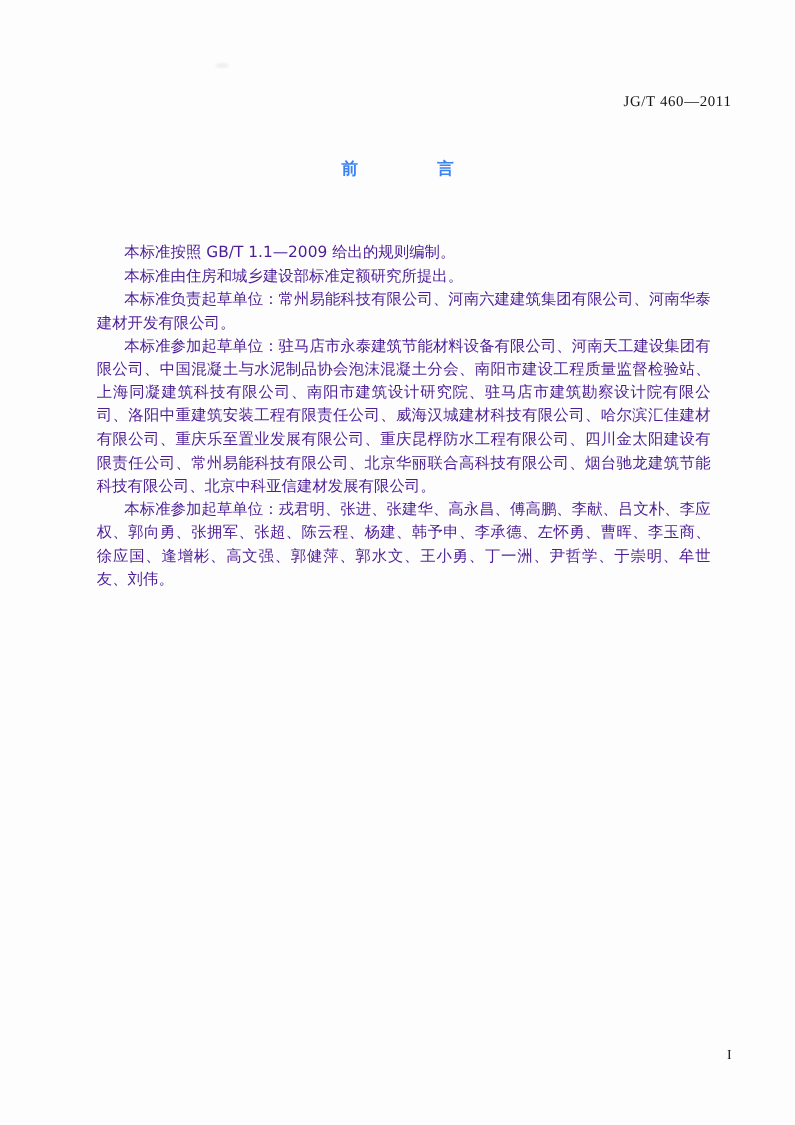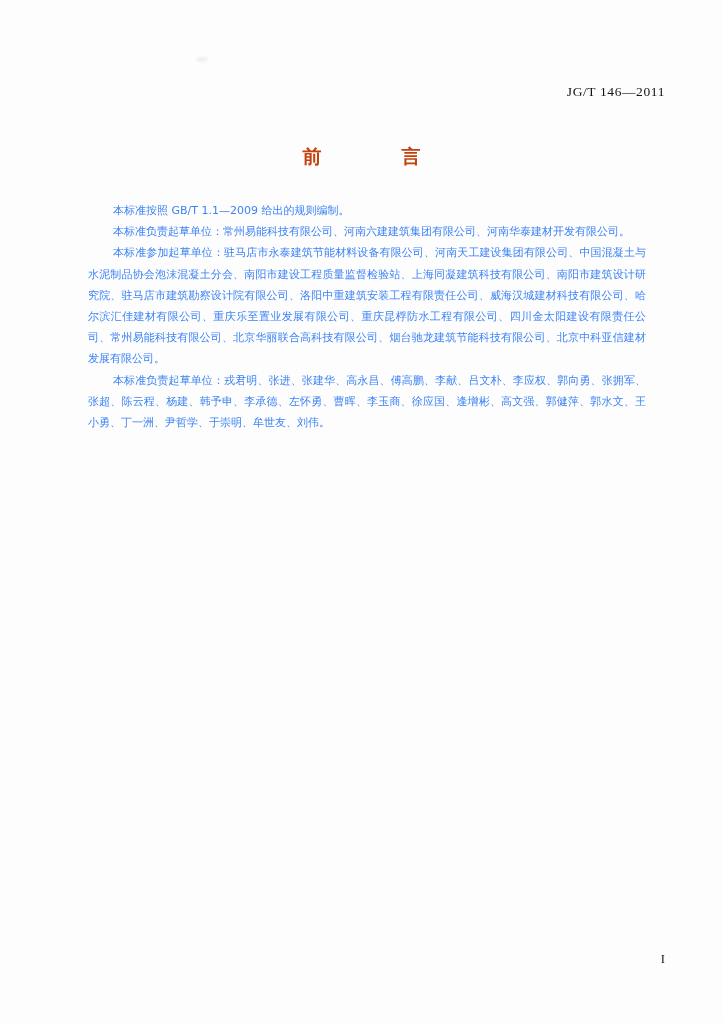--- a/index.html
+++ b/index.html
@@ -32,38 +32,38 @@
     font-family: "Liberation Serif", "DejaVu Serif", serif;
     color: #141414;
     white-space: nowrap;
   }
   .doc-title {
     position: absolute;
     left: 0;
     right: 0;
     top: 144px;
     text-align: center;
-    font-size: 19px;
+    font-size: 15px;
     font-weight: 700;
     letter-spacing: 14px;
     text-indent: 14px;
     font-family: "DejaVu Sans", "Liberation Sans", sans-serif;
-    color: #c2410c;
+    color: #3b82f6;
   }
   .body-block {
     position: absolute;
     left: 88px;
-    top: 200px;
+    top: 220px;
     width: 558px;
-    font-size: 11px;
+    font-size: 14px;
     line-height: 21.2px;
     text-align: justify;
     text-justify: inter-ideograph;
     font-family: "DejaVu Sans", "Liberation Sans", sans-serif;
-    color: #3b82f6;
+    color: #4c1d95;
   }
   .para {
     margin: 0 0 0 0;
     text-indent: 25px;
     padding-bottom: 0px;
   }
   .page-number {
     position: absolute;
     right: 58px;
     bottom: 56px;
@@ -82,26 +82,27 @@
     filter: blur(1px);
   }
 </style>
 </head>
 <body>
 
 <div class="page">
 
   <div class="smudge"></div>
 
-  <div class="header-code">JG/T 146—2011</div>
+  <div class="header-code">JG/T 460—2011</div>
 
   <div class="doc-title">前　　言</div>
 
   <div class="body-block">
     <p class="para">本标准按照 GB/T 1.1—2009 给出的规则编制。</p>
+    <p class="para">本标准由住房和城乡建设部标准定额研究所提出。</p>
     <p class="para">本标准负责起草单位：常州易能科技有限公司、河南六建建筑集团有限公司、河南华泰建材开发有限公司。</p>
     <p class="para">本标准参加起草单位：驻马店市永泰建筑节能材料设备有限公司、河南天工建设集团有限公司、中国混凝土与水泥制品协会泡沫混凝土分会、南阳市建设工程质量监督检验站、上海同凝建筑科技有限公司、南阳市建筑设计研究院、驻马店市建筑勘察设计院有限公司、洛阳中重建筑安装工程有限责任公司、威海汉城建材科技有限公司、哈尔滨汇佳建材有限公司、重庆乐至置业发展有限公司、重庆昆桴防水工程有限公司、四川金太阳建设有限责任公司、常州易能科技有限公司、北京华丽联合高科技有限公司、烟台驰龙建筑节能科技有限公司、北京中科亚信建材发展有限公司。</p>
-    <p class="para">本标准负责起草单位：戎君明、张进、张建华、高永昌、傅高鹏、李献、吕文朴、李应权、郭向勇、张拥军、张超、陈云程、杨建、韩予申、李承德、左怀勇、曹晖、李玉商、徐应国、逢增彬、高文强、郭健萍、郭水文、王小勇、丁一洲、尹哲学、于崇明、牟世友、刘伟。</p>
+    <p class="para">本标准参加起草单位：戎君明、张进、张建华、高永昌、傅高鹏、李献、吕文朴、李应权、郭向勇、张拥军、张超、陈云程、杨建、韩予申、李承德、左怀勇、曹晖、李玉商、徐应国、逢增彬、高文强、郭健萍、郭水文、王小勇、丁一洲、尹哲学、于崇明、牟世友、刘伟。</p>
   </div>
 
   <div class="page-number">I</div>
 
 </div>
 
 </body></html>

